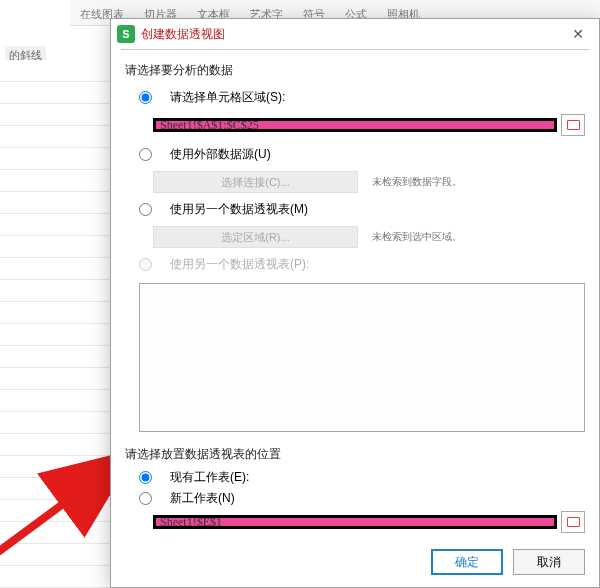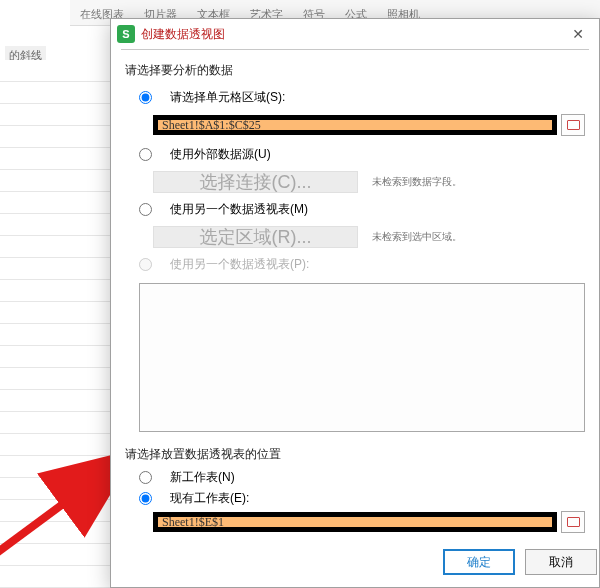--- a/index.html
+++ b/index.html
@@ -132,27 +132,27 @@
   }
   .option-row.disabled { color: #b0b0b0; }
   .range-row {
     display: flex;
     align-items: center;
     margin: 4px 0 6px 28px;
     gap: 4px;
   }
   .range-input {
     flex: 1;
-    height: 20px;
-    border: 5px solid #000000;
+    height: 14px;
+    border: 3px solid #000000;
     padding: 0 4px;
     font-family: "Times New Roman", serif;
     font-size: 12px;
     color: #333;
-    background: #fdba74;
+    background: #ec4899;
   }
   .picker-btn {
     width: 24px;
     height: 22px;
     border: 1px solid #a8a8a8;
     background: #fdfdfd;
     display: flex;
     align-items: center;
     justify-content: center;
     cursor: pointer;
@@ -169,21 +169,21 @@
     align-items: center;
     margin: 4px 0 4px 28px;
     gap: 4px;
   }
   .disabled-btn {
     flex: 0 0 205px;
     height: 22px;
     background: #ececec;
     border: 1px solid #e0e0e0;
     color: #a8a8a8;
-    font-size: 18px;
+    font-size: 11px;
     display: flex;
     align-items: center;
     justify-content: center;
   }
   .disabled-note {
     flex: 1;
     color: #737373;
     font-size: 10px;
     padding-left: 10px;
   }
@@ -194,21 +194,21 @@
     background: #fdfdfd;
     min-height: 120px;
   }
   .bottom-section {
     margin-top: 10px;
   }
   .dialog-footer {
     display: flex;
     justify-content: flex-end;
     gap: 10px;
-    padding: 10px 2px 12px 14px;
+    padding: 10px 14px 12px 14px;
   }
   .btn {
     min-width: 72px;
     height: 26px;
     border: 1px solid #a0a0a0;
     background: #f5f5f5;
     font-size: 12px;
     cursor: pointer;
   }
   .btn.primary {
@@ -323,27 +323,27 @@
       <input type="radio" name="src" disabled="" style="">
       <span>使用另一个数据透视表(P):</span>
     </label>
 
     <div class="preview-box"></div>
 
     <div class="bottom-section">
       <div class="section-title">请选择放置数据透视表的位置</div>
 
       <label class="option-row">
+        <input type="radio" name="dst" checked="" style="">
+        <span>现有工作表(E):</span>
+      </label>
+
+      <label class="option-row">
         <input type="radio" name="dst" style="">
         <span>新工作表(N)</span>
-      </label>
-
-      <label class="option-row">
-        <input type="radio" name="dst" checked="" style="">
-        <span>现有工作表(E):</span>
       </label>
       <div class="range-row">
         <input class="range-input" type="text" value="Sheet1!$E$1" style="">
         <div class="picker-btn"></div>
       </div>
     </div>
   </div>
 
   <div class="dialog-footer">
     <button class="btn primary">确定</button>

